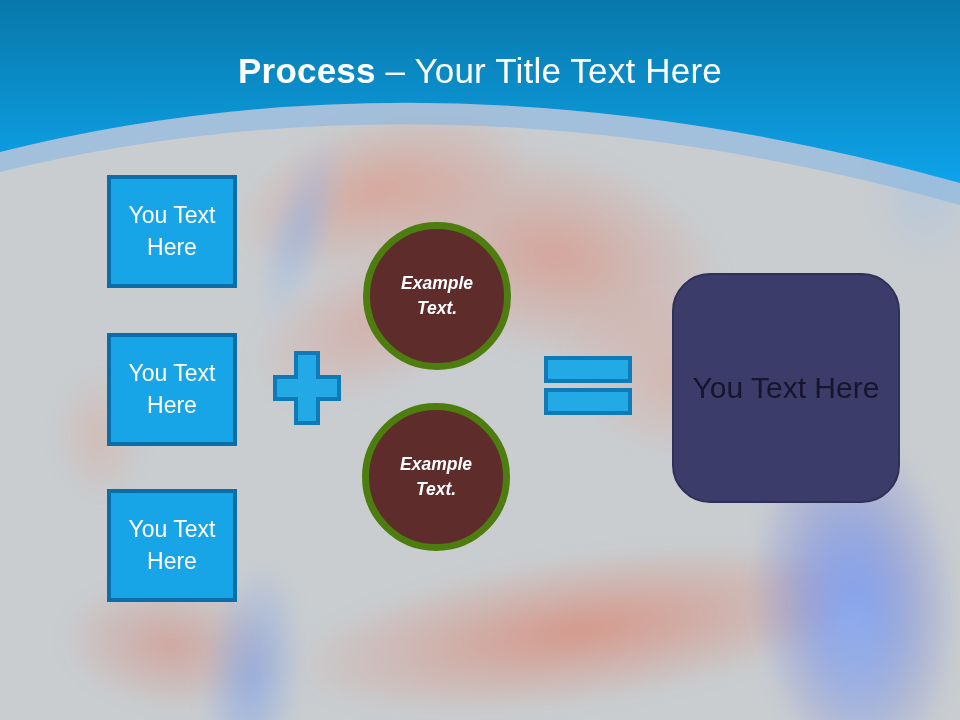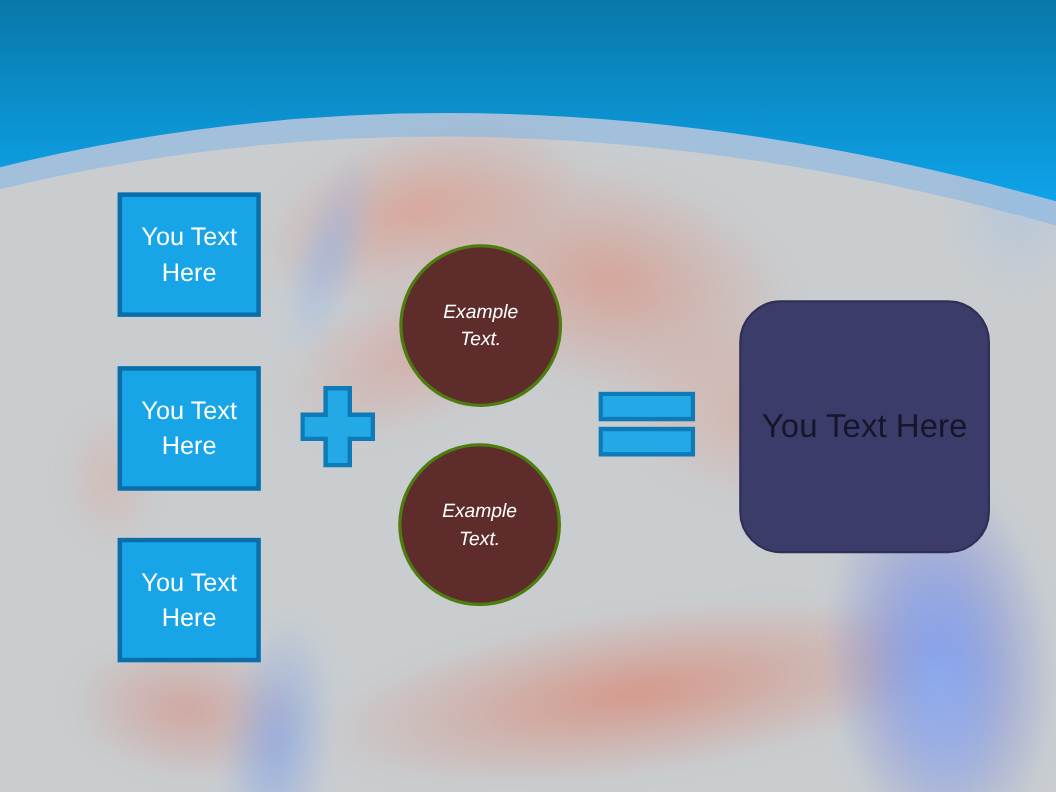--- a/index.html
+++ b/index.html
@@ -38,23 +38,23 @@
   .tbox-2 { top:333px; }
   .tbox-3 { top:489px; }
 
   
   .plus-shape   { position:absolute; left:273px; top:351px; }
   .equals-shape { position:absolute; left:544px; top:356px; }
 
   
   .ex-circle {
     position:absolute; width:148px; height:148px; border-radius:50%;
-    background:#5d2c2b; border:3px solid #4d7c0f;
+    background:#5d2c2b; border:7px solid #4d7c0f;
     display:flex; align-items:center; justify-content:center;
-    color:#ffffff; font-size:17.5px; font-weight:400; font-style:italic;
+    color:#ffffff; font-size:17.5px; font-weight:700; font-style:italic;
     line-height:1.45; text-align:center;
   }
   .ex-circle .ex-label { width:95px; }
   .ex-circle-1 { left:363px; top:222px; }
   .ex-circle-2 { left:362px; top:403px; }
 
   
   .result-box {
     position:absolute; left:672px; top:273px; width:228px; height:230px;
     background:#3c3c6b; border:2px solid #2f2f58; border-radius:38px;
@@ -86,20 +86,23 @@
     <defs>
       <linearGradient id="hdrGrad" x1="0" y1="0" x2="0" y2="1">
         <stop offset="0" stop-color="#0878aa"></stop>
         <stop offset="1" stop-color="#0ea3ea"></stop>
       </linearGradient>
     </defs>
     <path d="M0,0 L960,0 L960,205 Q450,62 0,172 Z" fill="rgba(130,180,228,0.55)"></path>
     <path d="M0,0 L960,0 L960,183 Q450,40 0,152 Z" fill="url(#hdrGrad)"></path>
   </svg>
 
+  <div class="slide-title">
+    <span class="t-bold">Process</span><span class="t-rest">– Your Title Text Here</span>
+  </div>
 
   <div class="tbox tbox-1">
     <span>You Text Here</span>
   </div>
   <div class="tbox tbox-2">
     <span>You Text Here</span>
   </div>
   <div class="tbox tbox-3">
     <span>You Text Here</span>
   </div>

